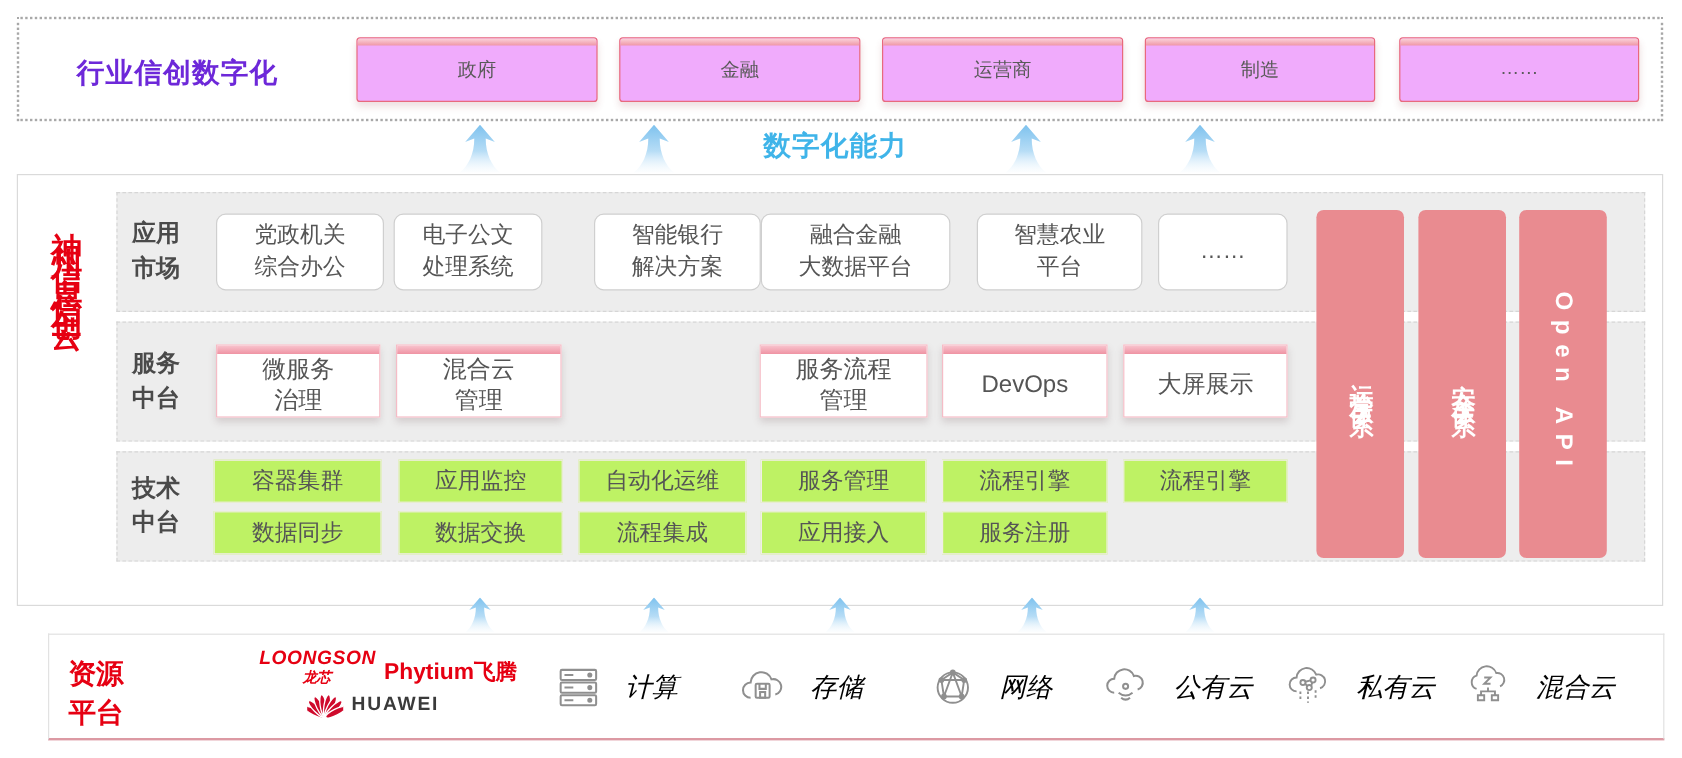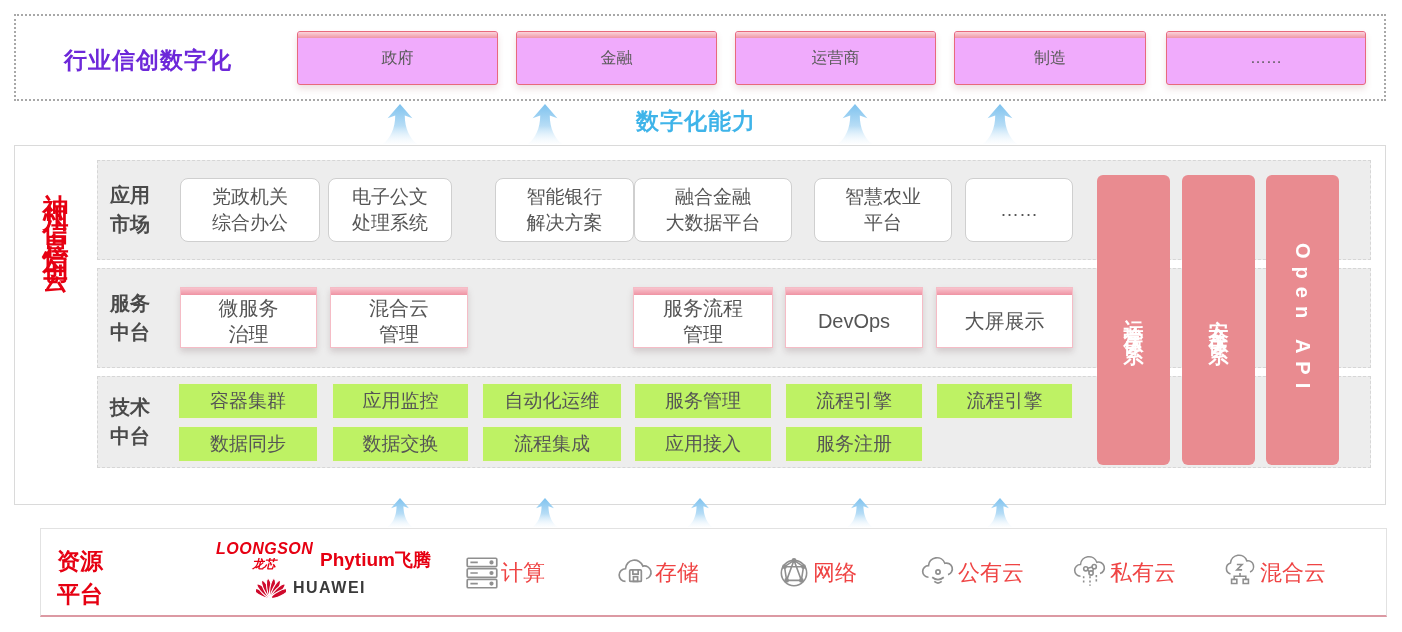--- a/index.html
+++ b/index.html
@@ -49,21 +49,21 @@
                border:1px solid #e2e2e2; border-bottom:2px solid #dc99a3; }
   .res-label { left:57px; top:545px; font-size:23px; font-weight:bold; color:#e60012;
                line-height:1.45; white-space:pre-line; }
   .loongson { left:216px; top:540px; width:96px; text-align:center; color:#e60012; font-style:italic; font-weight:900; }
   .loongson .big { font-size:16px; letter-spacing:.5px; display:block; }
   .loongson .sub { font-size:12px; display:block; margin-top:-2px; }
   .phytium { left:320px; top:548px; color:#e60012; font-weight:bold; font-size:19px; }
   .phytium .cn { font-size:18px; }
   .huawei { left:256px; top:576px; display:flex; align-items:center; gap:7px; }
   .huawei .txt { font-size:16px; font-weight:bold; color:#3a3a3a; letter-spacing:1.5px; }
-  .res-item { top:551px; height:44px; display:flex; align-items:center; gap:0; font-size:22px; color:#ef4444; }
+  .res-item { top:551px; height:44px; display:flex; align-items:center; gap:20px; font-size:22px; color:#000000;font-style:italic; }
   .res-item svg { display:block; }
 </style>
 </head>
 <body>
 
 <div class="page">
 
   <svg style="position:absolute;width:0;height:0" aria-hidden="true">
     <defs>
       <linearGradient id="arrowGrad" x1="0" y1="0" x2="0" y2="1">

